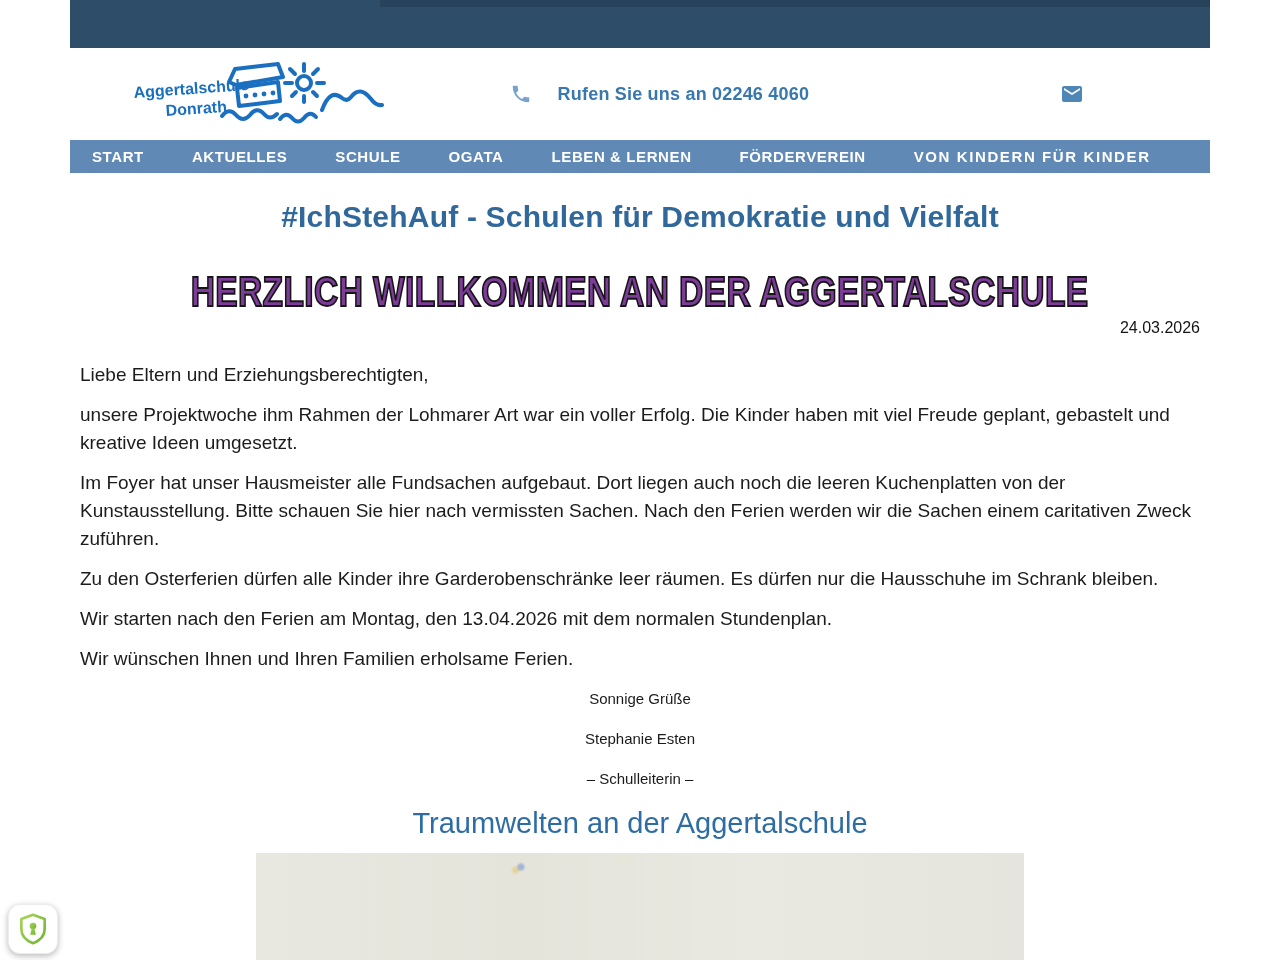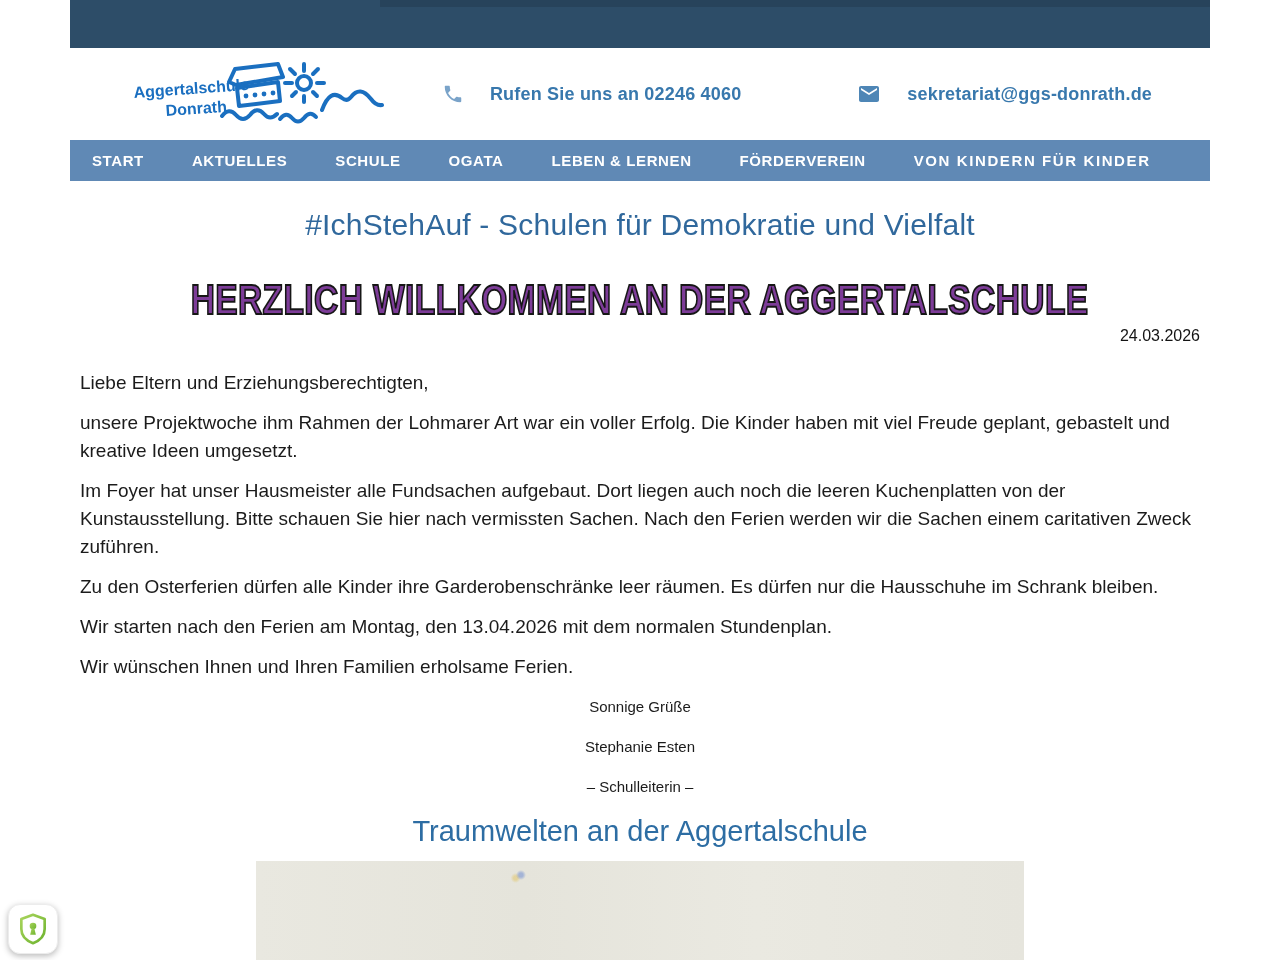--- a/index.html
+++ b/index.html
@@ -16,28 +16,28 @@
   .topbar{height:48px; background:var(--topbar_bg,#2d4d68); position:relative;}
   .topbar-shadow{position:absolute; top:0; right:0; width:830px; height:7px; background:rgba(0,0,0,.12);}
 
   header.site-header{height:92px; display:flex; align-items:center; padding-left:62px;}
   .logo-wrap{flex:0 0 auto; cursor:pointer;}
   .contact-zone{flex:1 1 auto; display:flex; justify-content:space-around; align-items:center;}
   .contact{display:flex; align-items:center; gap:26px; color:var(--contact_blue,#3878ad);
            font-size:18px; font-weight:700; cursor:pointer; letter-spacing:.2px;}
   .contact .cicon{display:flex; align-items:center;}
 
-  nav.main-nav{height:41px; background:var(--nav_bg,#6089b5); display:flex; align-items:center;
+  nav.main-nav{height:33px; background:var(--nav_bg,#6089b5); display:flex; align-items:center;
                padding:0 22px; gap:48px;}
   nav.main-nav a{color:#fff; text-decoration:none; font-size:15px; font-weight:700;
                  letter-spacing:.6px; text-transform:uppercase; white-space:nowrap; cursor:pointer;}
   nav.main-nav a.wide{letter-spacing:1.6px;}
 
   main{padding:26px 10px 0;}
-  h1.campaign{font-size:30px; line-height:36px; font-weight:400; text-align:center;
+  h1.campaign{font-size:30px; line-height:36px; font-weight:700; text-align:center;
               color:var(--heading_blue,#30689c); letter-spacing:.2px;}
   .welcome{margin-top:33px; display:flex; justify-content:center;}
   .welcome span{font-size:43px; line-height:46px; font-weight:700; white-space:nowrap;
                 text-transform:uppercase; color:var(--title_purple,#7d3c98);
                 -webkit-text-stroke:2px var(--title_outline,#161616);
                 transform:scaleX(.78); transform-origin:center; letter-spacing:.5px;}
   .post-date{margin-top:4px; text-align:right; font-size:16px; line-height:20px; color:#141414;}
 
   .article-body{margin-top:23px;}
   .article-body p{font-size:19px; line-height:28px; margin-bottom:12px; color:var(--text_color,#1b1b1b);}
@@ -104,21 +104,20 @@
             </svg>
         </span>
         <span>Rufen Sie uns an 02246 4060</span>
       </div>
       <div class="contact">
         <span class="cicon">
           <svg width="24" height="24" viewBox="0 0 24 24" fill="#4e86b6">
               <path d="M20 4H4c-1.1 0-1.99.9-1.99 2L2 18c0 1.1.9 2 2 2h16c1.1 0 2-.9 2-2V6c0-1.1-.9-2-2-2zm0 4l-8 5-8-5V6l8 5 8-5v2z"></path>
             </svg>
         </span>
-        <span>sekretariat@ggs-donrath.de</span>
       </div>
     </div>
   </header>
 
   <nav class="main-nav">
     <a>START</a>
     <a>AKTUELLES</a>
     <a>SCHULE</a>
     <a>OGATA</a>
     <a>LEBEN &amp; LERNEN</a>

